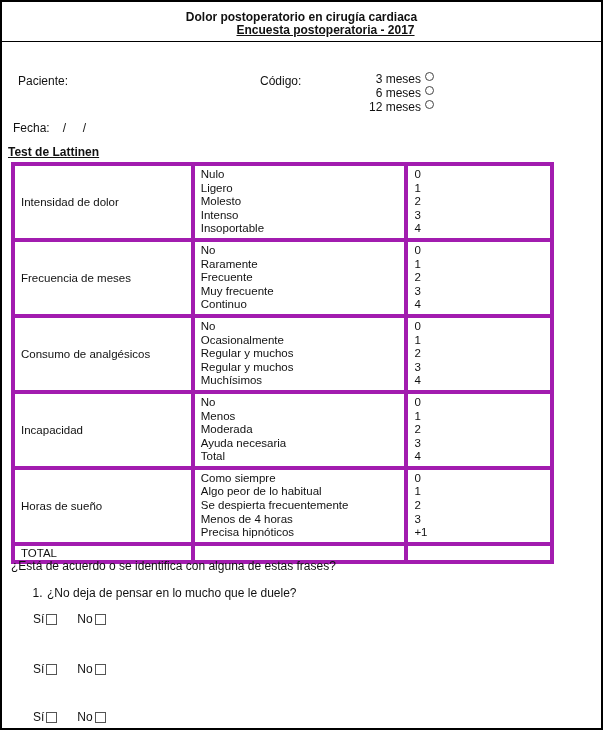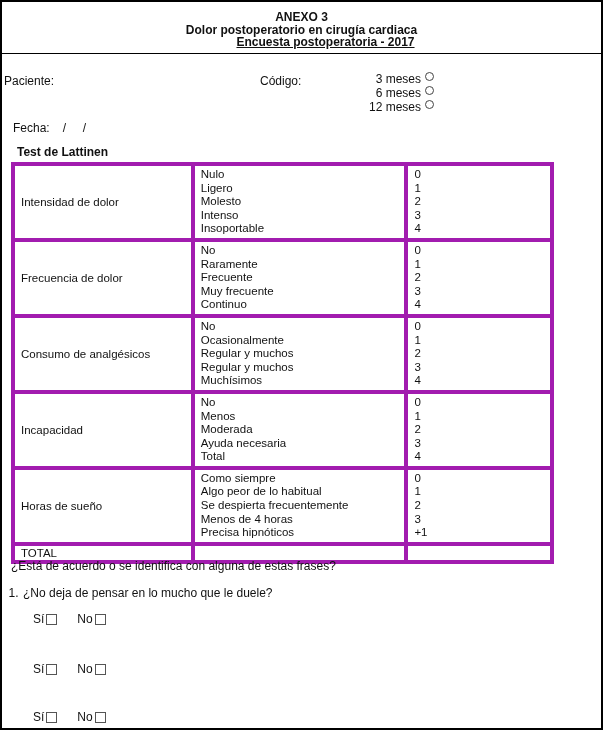--- a/index.html
+++ b/index.html
@@ -13,65 +13,64 @@
     font-family: "Liberation Sans", sans-serif;
     font-size: 12px;
     color: #111;
     overflow: hidden;
   }
   .header { text-align: center; padding-top: 9px; font-weight: bold; line-height: 12px; }
   .header div { margin-bottom: 0.5px; }
   .subtitle-underline { text-decoration: underline; margin-left: 48px; }
   .top-rule { border: none; border-top: 1.5px solid #000; margin-top: 5px; width: 100%; }
 
-  .paciente-label { position: absolute; top: 72px; left: 2px; }
+  .paciente-label { position: absolute; top: 72px; left: 16px; }
   .codigo-label { position: absolute; top: 72px; left: 258px; }
 
   .meses-group { position: absolute; top: 70px; left: 352px; width: 80px; }
   .meses-row { display: flex; justify-content: flex-end; align-items: flex-start; height: 14px; }
   .radio {
     width: 9px; height: 9px; border: 1px solid #444; border-radius: 50%;
     margin-left: 4px; flex: none; background: #fff;
   }
 
   .fecha-row { position: absolute; top: 119px; left: 11px; }
   .fecha-value { white-space: pre; margin-left: 13px; }
 
-  .test-title { position: absolute; top: 143px; left: 15px; font-weight: bold; }
+  .test-title { position: absolute; top: 143px; left: 6px; font-weight: bold; text-decoration: underline; }
 
   .lattinen-table {
     position: absolute; top: 160px; left: 9px; width: 543px;
     border-collapse: collapse; font-size: 11.5px;
   }
   .lattinen-table td { border: 4px solid #a21caf; padding: 2px 6px; vertical-align: top; }
   .cat-cell { width: 181px; vertical-align: middle !important; }
   .opt-cell { width: 215px; }
   .score-cell { width: 147px; }
   .opt-cell div, .score-cell div { line-height: 13.6px; }
   .total-row td { height: 17px; padding: 1px 6px; }
 
   .questions-intro { position: absolute; top: 557px; left: 9px; }
-  .q-text { position: absolute; left: 2px; white-space: nowrap; text-align: center; }
+  .q-text { position: absolute; left: 26px; white-space: nowrap; text-align: center; }
   .q1 { top: 584px; } .q2 { top: 636px; } .q3 { top: 686px; }
   .q-num { display: inline-block; width: 19px; }
   .sino { position: absolute; left: 31px; }
   .s1 { top: 610px; } .s2 { top: 660px; } .s3 { top: 708px; }
   .checkbox {
     display: inline-block; width: 11px; height: 11px; border: 1px solid #555;
     margin-left: 2px; vertical-align: -2px; background: #fff;
   }
   .no-label { margin-left: 20px; }
 </style>
 </head>
 <body>
 
 <div class="page">
 
   <div class="header">
-    <div>ANEXO 3</div>
     <div>Dolor postoperatorio en cirugía cardiaca</div>
     <div class="subtitle-underline">Encuesta postoperatoria - 2017</div>
   </div>
   <hr class="top-rule">
 
   <span class="paciente-label">Paciente:</span>
   <span class="codigo-label">Código:</span>
 
   <div class="meses-group">
     <div class="meses-row">
@@ -107,21 +106,21 @@
           </td>
           <td class="score-cell">
             <div>0</div>
             <div>1</div>
             <div>2</div>
             <div>3</div>
             <div>4</div>
           </td>
         </tr>
         <tr>
-          <td class="cat-cell">Frecuencia de dolor</td>
+          <td class="cat-cell">Frecuencia de meses</td>
           <td class="opt-cell">
             <div>No</div>
             <div>Raramente</div>
             <div>Frecuente</div>
             <div>Muy frecuente</div>
             <div>Continuo</div>
           </td>
           <td class="score-cell">
             <div>0</div>
             <div>1</div>

